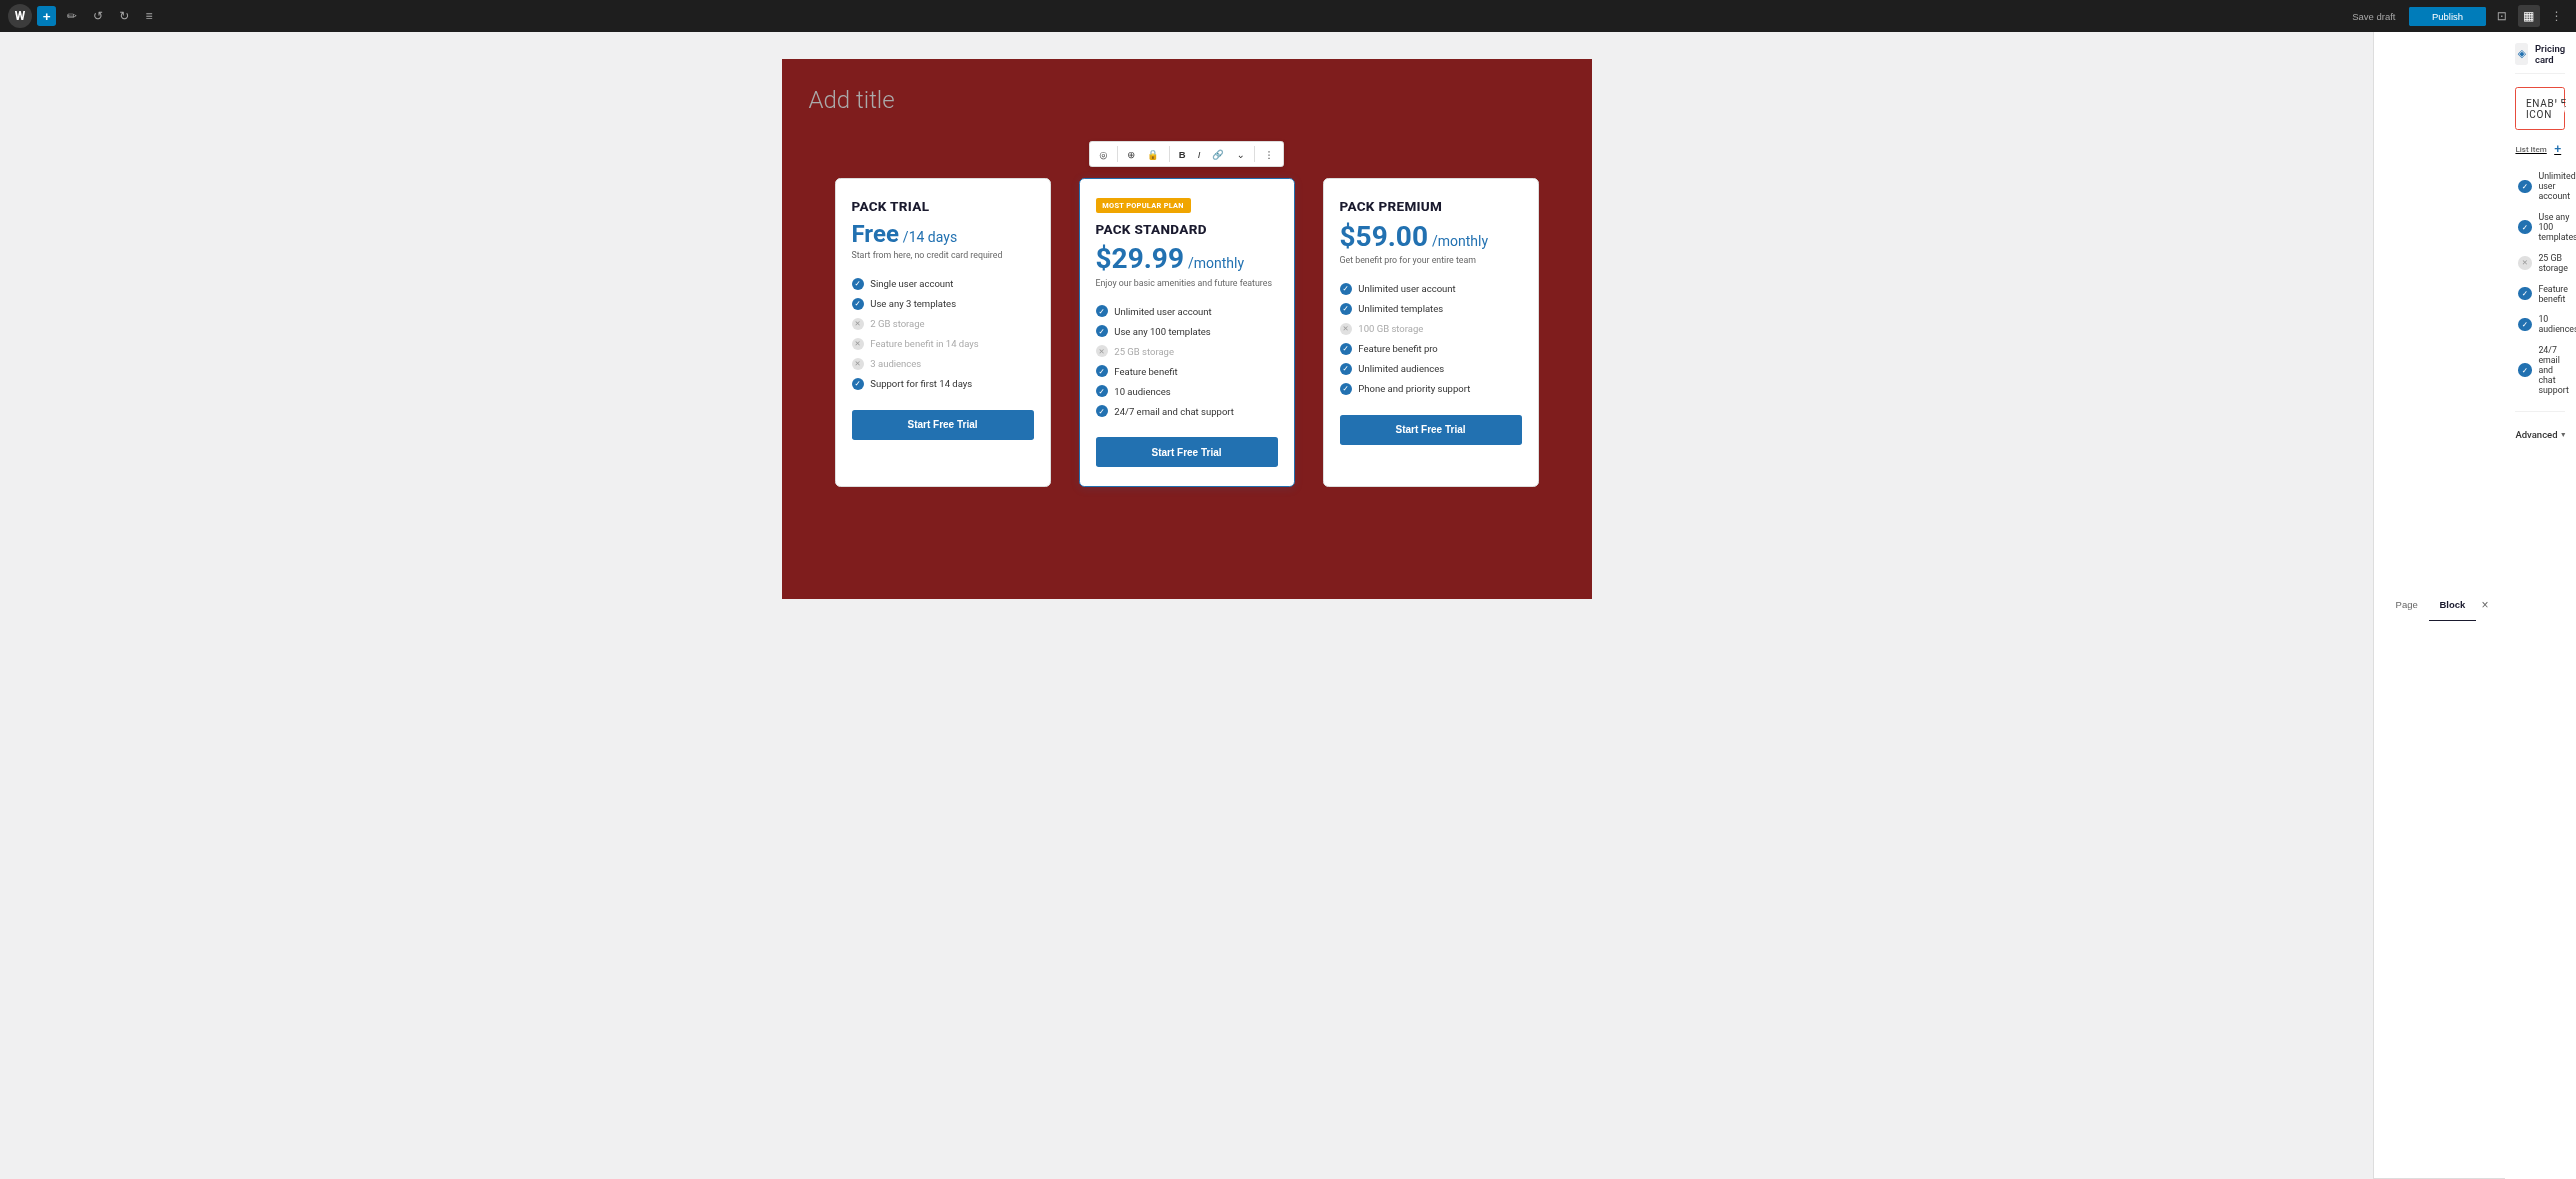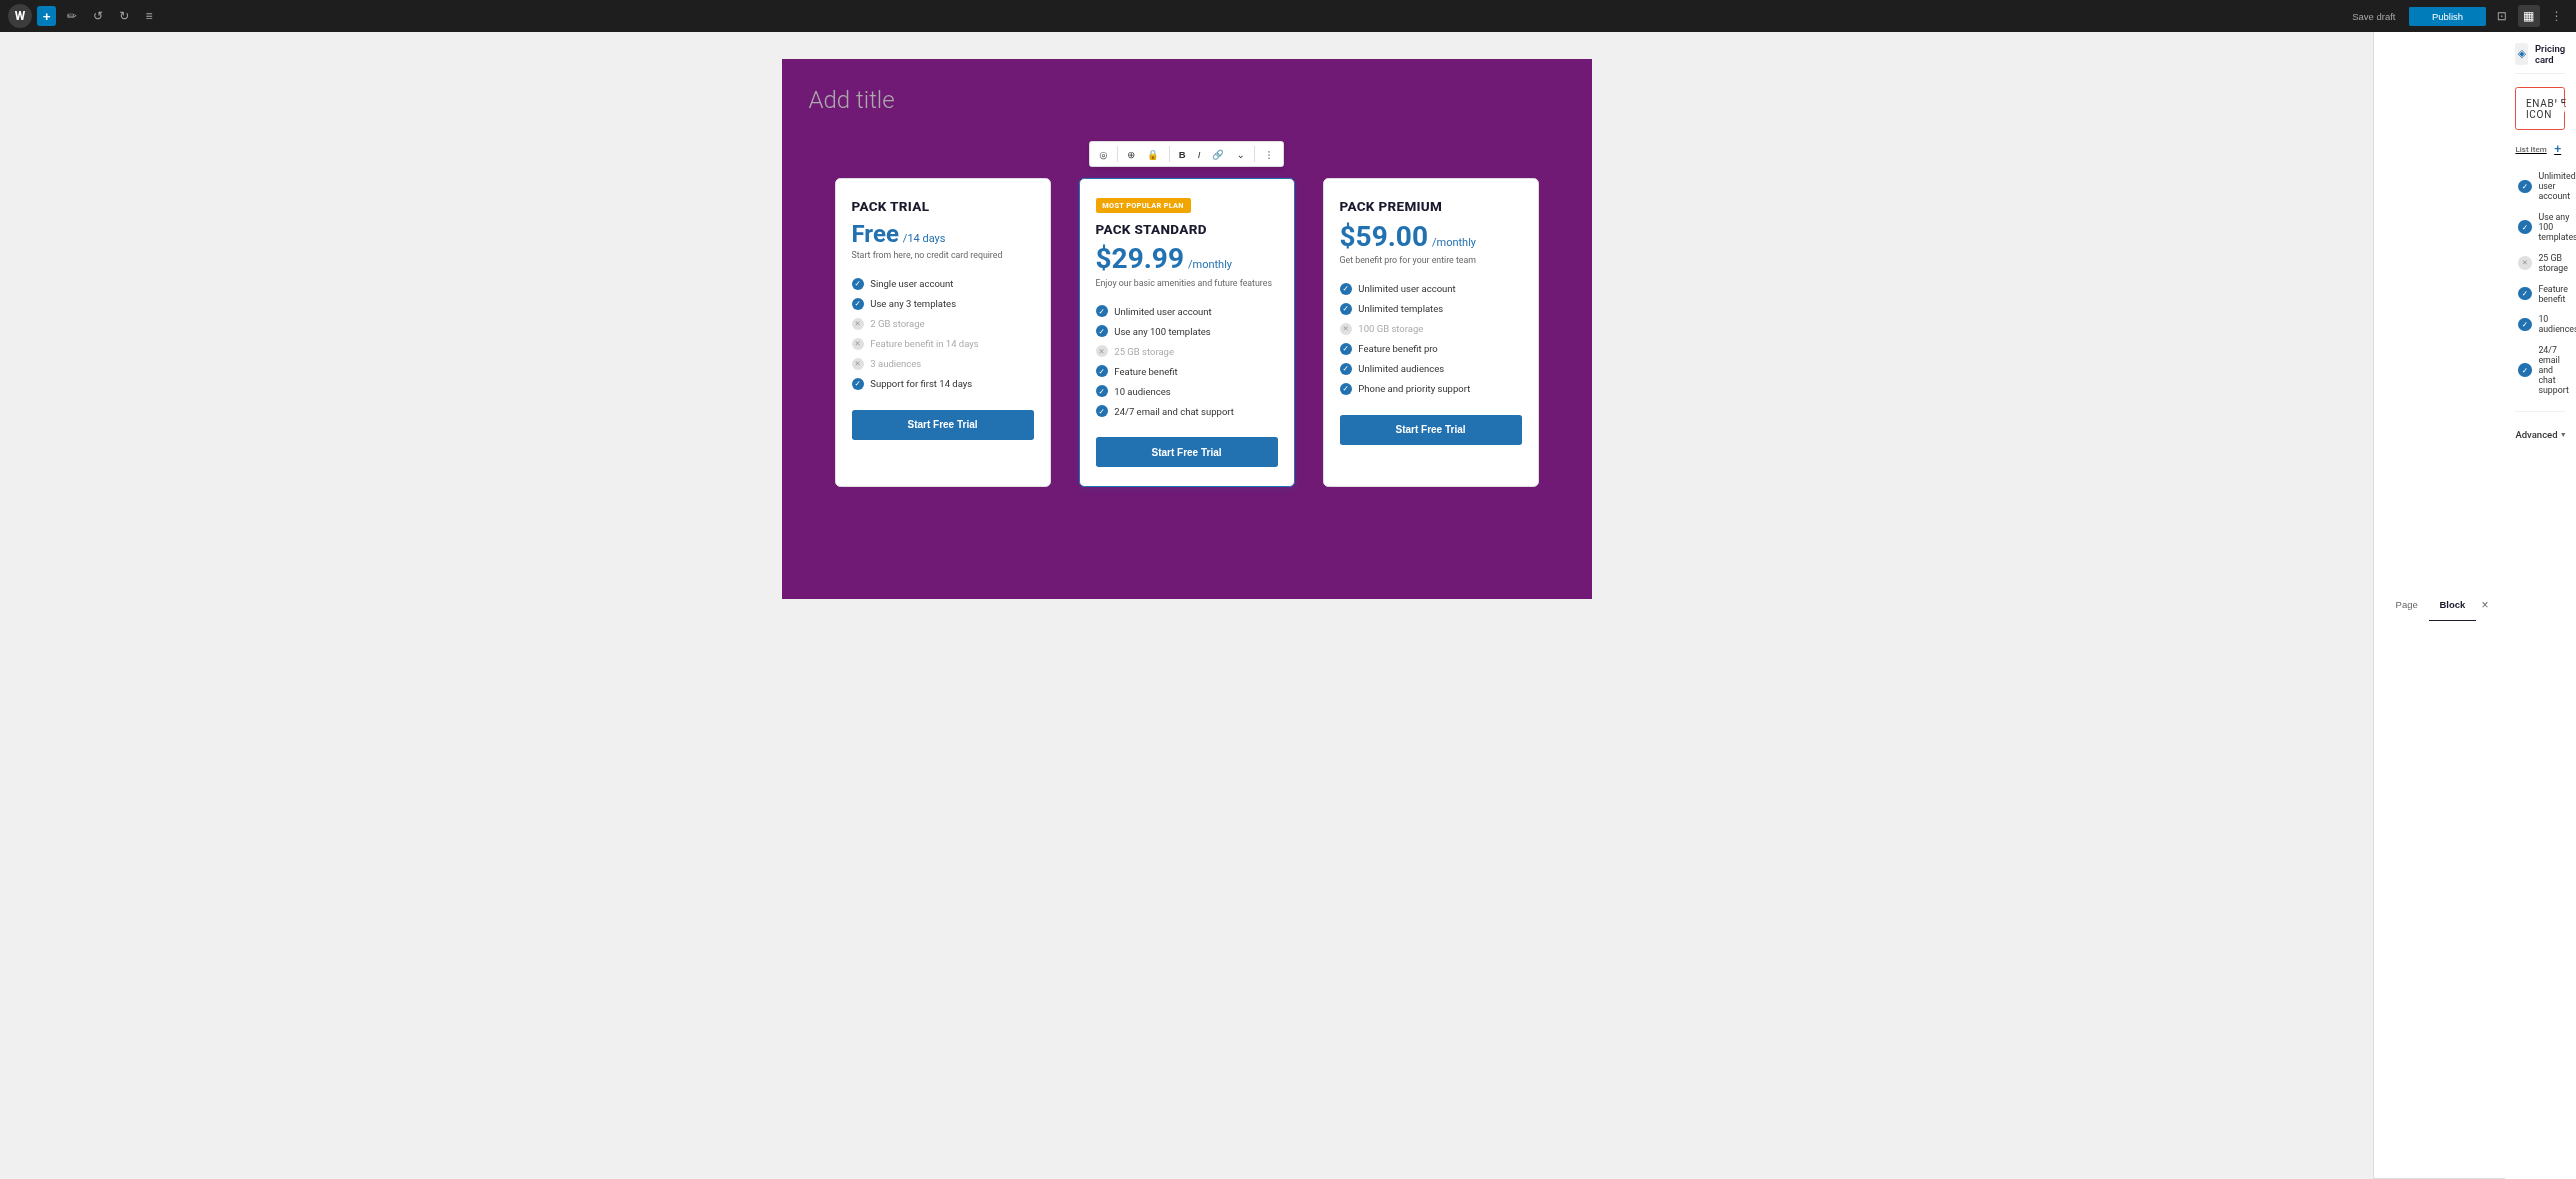--- a/index.html
+++ b/index.html
@@ -63,21 +63,21 @@
       overflow-y: auto;
       padding: 27px 41px;
       display: flex;
       flex-direction: column;
       align-items: center;
     }
 
     .page-content {
       width: 100%;
       max-width: 810px;
-      background: #701a75;
+      background: #7f1d1d;
       min-height: 540px;
       padding: 27px;
     }
 
     .add-title {
       color: #aaa;
       font-size: 24px;
       font-weight: 300;
       margin-bottom: 27px;
     }
@@ -153,21 +153,21 @@
       margin-bottom: 2.7px;
     }
 
     .price-main {
       font-size: 28px;
       font-weight: 700;
       color: #2271b1;
     }
 
     .price-period {
-      font-size: 11px;
+      font-size: 14px;
       color: #2271b1;
       font-weight: 400;
       text-align: right;
     }
 
     .price-desc {
       font-size: 8.8px;
       color: #666;
       margin-bottom: 13.5px;
     }

